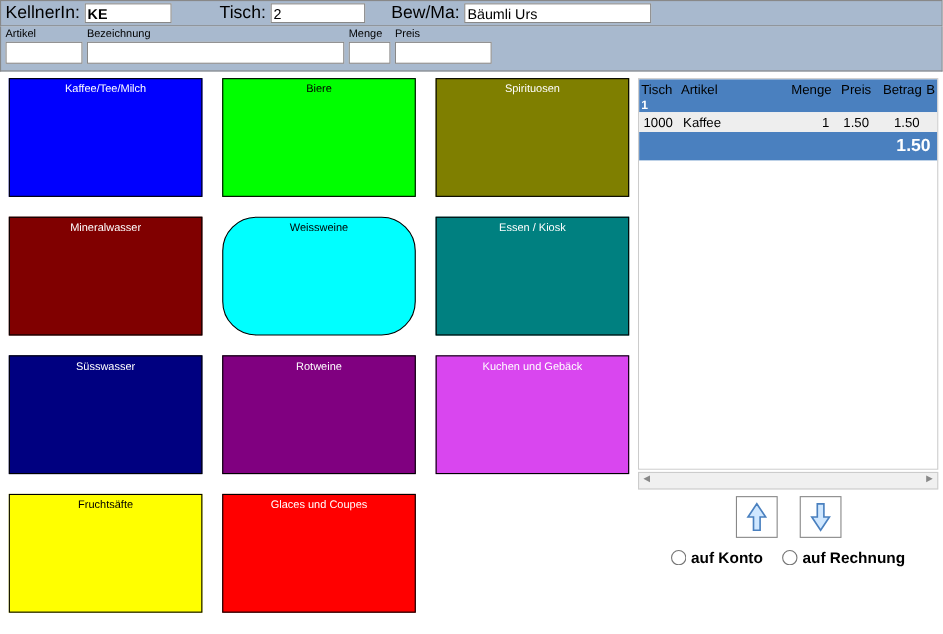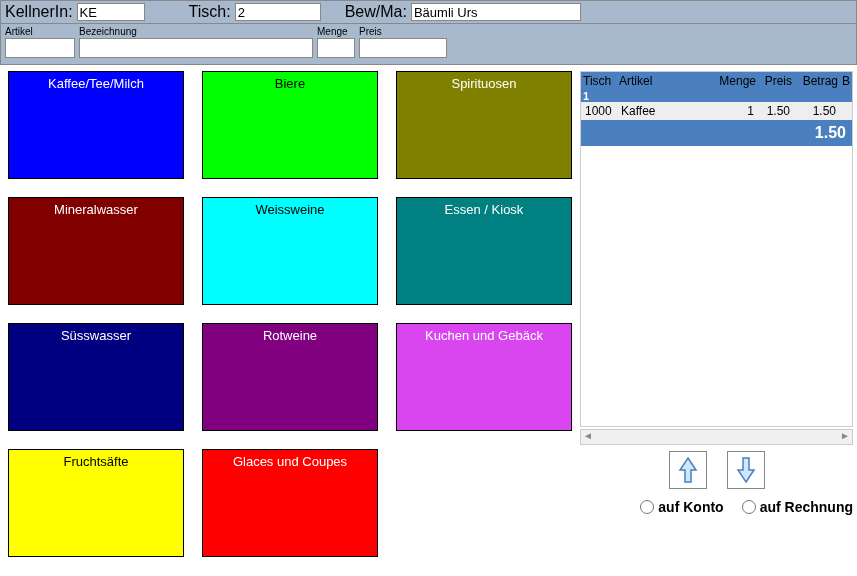--- a/index.html
+++ b/index.html
@@ -1,33 +1,33 @@
 <!DOCTYPE html>
 <html><head>
   <meta charset="utf-8">
   <style>
     * { box-sizing: border-box; margin: 0; padding: 0; }
     body { font-family: Arial, sans-serif; font-size: 12px; background: #fff; width: 857px; height: 576px; overflow: hidden; }
     .header-bar { background: #a8b9ce; border: 1px solid #888; padding: 2px 4px; display: flex; align-items: center; gap: 4px; }
     .header-bar label { font-size: 16px; }
     .header-bar input { border: 1px solid #888; padding: 1px 2px; font-size: 13px; height: 18px; }
-    .inp-kellner { width: 68px; }
+    .inp-kellner { width: 79px; font-weight: bold; }
     .inp-tisch { width: 86px; margin-left: 0; }
     .inp-bewma { width: 170px; }
     .filter-bar { background: #a8b9ce; border: 1px solid #888; border-top: none; padding: 2px 4px 6px 4px; display: flex; gap: 4px; }
     .filter-group { display: flex; flex-direction: column; }
     .filter-group label { font-size: 10px; margin-bottom: 1px; }
     .filter-group input { border: 1px solid #888; height: 20px; padding: 1px 2px; }
     .inp-artikel { width: 70px; }
     .inp-bez { width: 234px; }
     .inp-menge { width: 38px; }
     .inp-preis { width: 88px; }
     .main { display: flex; padding: 6px 4px 4px 8px; gap: 8px; }
     .categories { display: grid; grid-template-columns: repeat(3, 176px); grid-template-rows: repeat(4, 108px); gap: 18px; flex-shrink: 0; }
-    .cat-btn { border: 1px solid #000; text-align: center; padding-top: 4px; font-size: 13px; cursor: pointer; user-select: none; }
+    .cat-btn { border: 1px solid #000; text-align: center; padding-top: 4px; font-size: 10px; cursor: pointer; user-select: none; }
     .cat-btn span { display: block; }
     .right-panel { flex: 1; display: flex; flex-direction: column; min-width: 0; }
     .order-table { border: 1px solid #ccc; background: #fff; overflow: hidden; }
     .order-header { background: #4a80bf; color: #000000; display: flex; font-size: 12px; padding: 2px 0; }
     .order-header > div { padding: 0 2px; }
     .col-tisch { width: 36px; }
     .col-artikel { flex: 1; }
     .col-menge { width: 44px; text-align: right; }
     .col-preis { width: 36px; text-align: right; }
     .col-betrag { width: 46px; text-align: right; }
@@ -37,21 +37,21 @@
     .item-row > div { padding: 0 4px; }
     .total-row { background: #4a80bf; color: #fff; font-size: 16px; font-weight: bold; text-align: right; padding: 4px 6px; }
     .order-body { height: 280px; background: #fff; }
     .letztes { font-size: 12px; font-weight: bold; text-align: center; margin-top: 4px; }
     .scrollbar { height: 16px; background: #f0f0f0; border: 1px solid #ccc; position: relative; margin-top: 2px; }
     .scrollbar::before { content: '◄'; position: absolute; left: 2px; top: 0; font-size: 10px; color: #888; }
     .scrollbar::after { content: '►'; position: absolute; right: 2px; top: 0; font-size: 10px; color: #888; }
     .arrows { display: flex; gap: 20px; justify-content: center; margin-top: 6px; }
     .arrow-btn { width: 38px; height: 38px; border: 1px solid #888; background: #fff; display: flex; align-items: center; justify-content: center; cursor: pointer; }
     .arrow-btn svg { width: 20px; height: 28px; }
-    .radios { display: flex; gap: 18px; margin-top: 10px; font-size: 14px; font-weight: bold; justify-content: flex-end; }
+    .radios { display: flex; gap: 18px; margin-top: 10px; font-size: 14px; font-weight: bold; justify-content: center; }
     .radios label { display: flex; align-items: center; gap: 4px; cursor: pointer; }
     .radios input[type=radio] { width: 14px; height: 14px; }
   </style>
 </head>
 <body>
 
 <div class="header-bar">
   <label>KellnerIn:</label>
   <input class="inp-kellner" value="KE" style="">
   <label style="margin-left:40px">Tisch:</label>
@@ -86,21 +86,21 @@
       </div>
       <div class="cat-btn" style="background: rgb(0, 255, 0); color: rgb(0, 0, 0);">
         <span>Biere</span>
       </div>
       <div class="cat-btn" style="background: rgb(127, 127, 0); color: rgb(255, 255, 255);">
         <span>Spirituosen</span>
       </div>
       <div class="cat-btn" style="background: rgb(128, 0, 0); color: rgb(255, 255, 255);">
         <span>Mineralwasser</span>
       </div>
-      <div class="cat-btn" style="background: rgb(0, 255, 255); color: rgb(0, 0, 0);">
+      <div class="cat-btn" style="background: rgb(0, 255, 255); color: rgb(0, 0, 0); border-radius: 31px;">
         <span>Weissweine</span>
       </div>
       <div class="cat-btn" style="background: rgb(0, 128, 128); color: rgb(255, 255, 255);">
         <span>Essen / Kiosk</span>
       </div>
       <div class="cat-btn" style="background: rgb(0, 0, 128); color: rgb(255, 255, 255);">
         <span>Süsswasser</span>
       </div>
       <div class="cat-btn" style="background: rgb(128, 0, 128); color: rgb(255, 255, 255);">
         <span>Rotweine</span>

